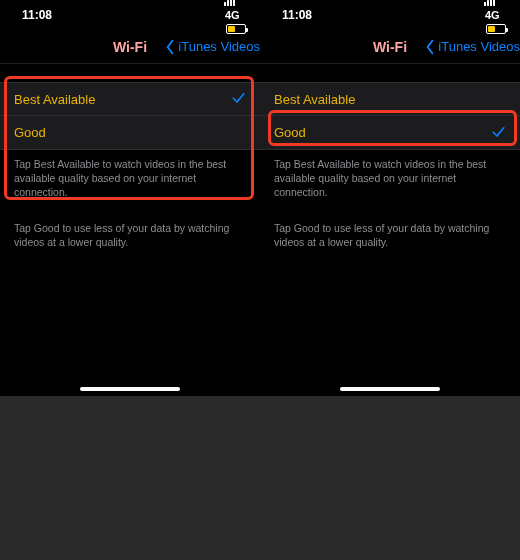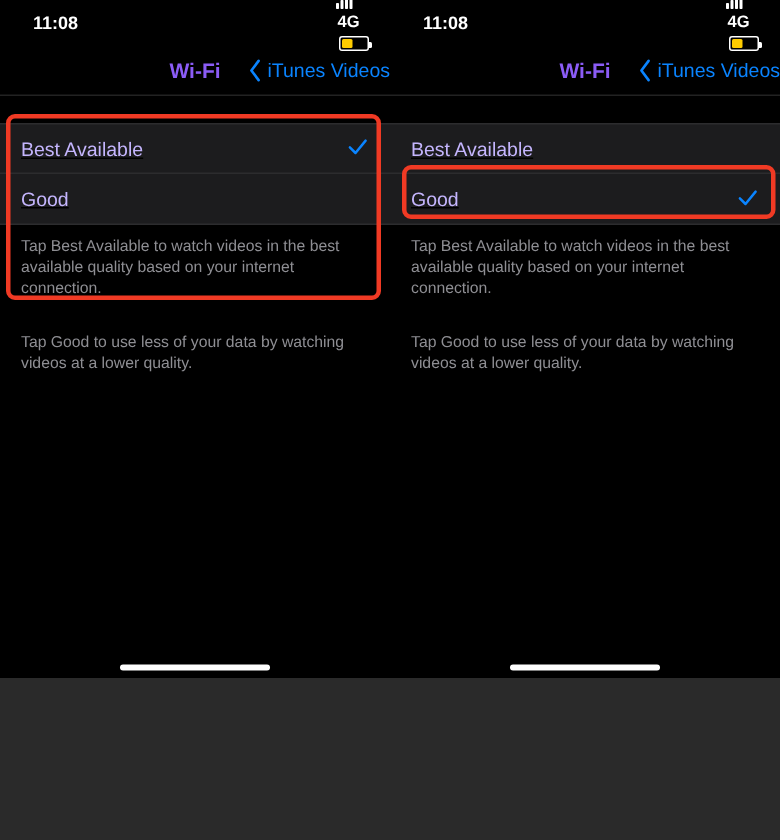--- a/index.html
+++ b/index.html
@@ -6,26 +6,25 @@
   body {
     background: #2a2a2a;
     font-family: -apple-system, "Helvetica Neue", Arial, sans-serif;
     width: 520px;
     height: 560px;
     overflow: hidden;
     display: flex;
   }
   .phone {
     width: 260px;
-    height: 452px;
+    height: 396px;
     background: #000;
     position: relative;
     display: flex;
     flex-direction: column;
-    text-decoration: underline;
   }
   .status-bar {
     height: 30px;
     display: flex;
     align-items: center;
     justify-content: space-between;
     padding: 0 14px 0 22px;
     color: #fff;
     font-size: 12px;
     font-weight: 600;
@@ -87,34 +86,34 @@
     color: #0a84ff;
     font-size: 13px;
     padding-left: 6px;
     gap: 2px;
   }
   .back svg { width: 12px; height: 16px; }
   .nav-title {
     position:absolute;
     left:0; right:0;
     text-align:center;
-    color:#8b5cf6;
+    color:#fca5a5;
     font-size:14px;
     font-weight:600;
     pointer-events:none;
   }
   .content { flex:1; position:relative; }
   .row {
     height: 34px;
     display:flex;
     align-items:center;
     justify-content:space-between;
     padding: 0 14px;
     background:#1c1c1e;
-    color:#c4b5fd;
+    color:#eab308;
     font-size:13px;
     border-bottom: 0.5px solid #2c2c2e;
   }
   .row:first-child { margin-top: 18px; border-top: 0.5px solid #2c2c2e; }
   .check svg { width:15px; height:15px; }
   .footer-text {
     color:#8e8e93;
     font-size:10.5px;
     line-height:1.35;
     padding: 7px 14px 0 14px;

